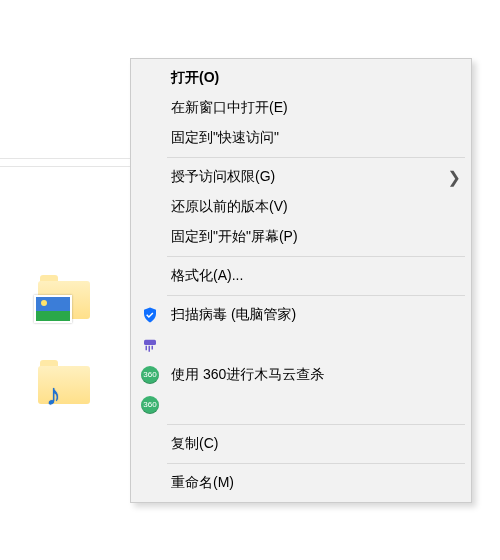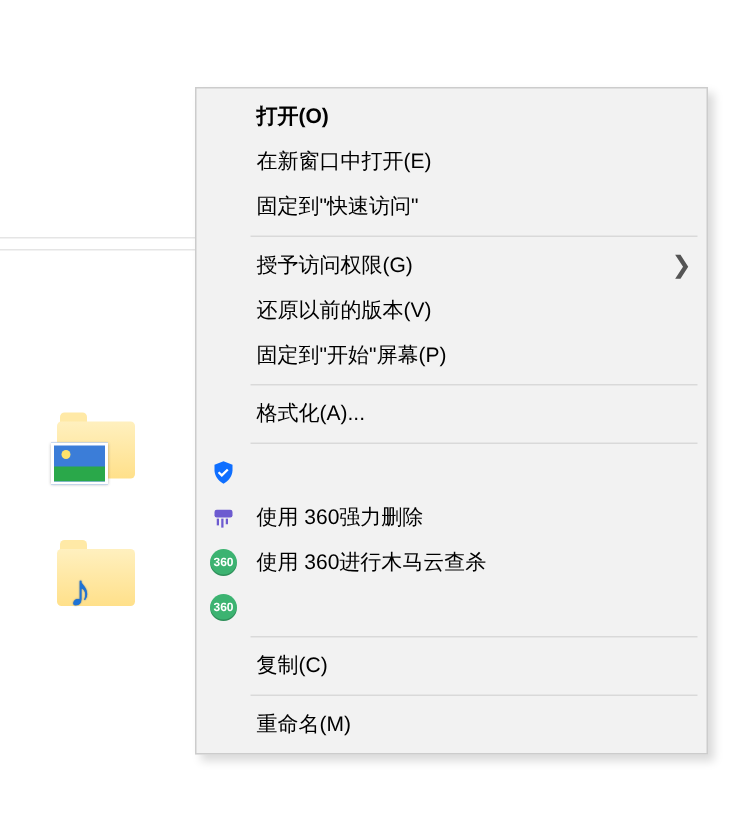--- a/index.html
+++ b/index.html
@@ -128,22 +128,21 @@
   }
   .menu-icon {
     position: absolute;
     left: 8px;
     top: 50%;
     transform: translateY(-50%);
     width: 20px;
     height: 20px;
     display: flex;
     align-items: center;
-    justify-content: center;
-    font-weight: bold;
+    justify-content: flex-end;
   }
   .icon-shield svg { width: 18px; height: 18px; }
   .icon-shred svg  { width: 18px; height: 18px; }
   .icon-360        { width:18px; height:18px; border-radius:50%;
                      background:#3cb371; display:flex;
                      align-items:center; justify-content:center;
                      color:#fff; font-size:9px;
                      box-shadow:inset 0 -1px 0 rgba(0,0,0,.2); }
   .icon-360 span   { font-family:Arial, sans-serif;
                      font-size:8px; line-height:1; }
@@ -205,32 +204,32 @@
 
   <div class="menu-sep"></div>
 
   <div class="menu-item">
     <span class="menu-icon icon-shield">
       <svg viewBox="0 0 24 24">
           <path fill="#0f6fff" d="M12 2l8 3v5c0 5-3.4 9.4-8 12-4.6-2.6-8-7-8-12V5l8-3z"></path>
           <path fill="#fff" d="M10.5 13.2L8.3 11l-1.4 1.4 3.6 3.6 6-6-1.4-1.4z"></path>
         </svg>
     </span>
+    <span class="label">扫描病毒 (电脑管家)</span>
   </div>
 
   <div class="menu-item">
     <span class="menu-icon icon-shred">
       <svg viewBox="0 0 24 24">
           <rect x="4" y="5" width="16" height="7" rx="2" fill="#6d5bd0"></rect>
           <rect x="6" y="13" width="2" height="6" fill="#6d5bd0"></rect>
           <rect x="10" y="13" width="2" height="8" fill="#6d5bd0"></rect>
           <rect x="14" y="13" width="2" height="5" fill="#6d5bd0"></rect>
         </svg>
     </span>
-    <span class="label">使用 360强力删除</span>
   </div>
 
   <div class="menu-item">
     <span class="menu-icon">
       <span class="icon-360">
           <span>360</span>
         </span>
     </span>
     <span class="label">使用 360进行木马云查杀</span>
   </div>

